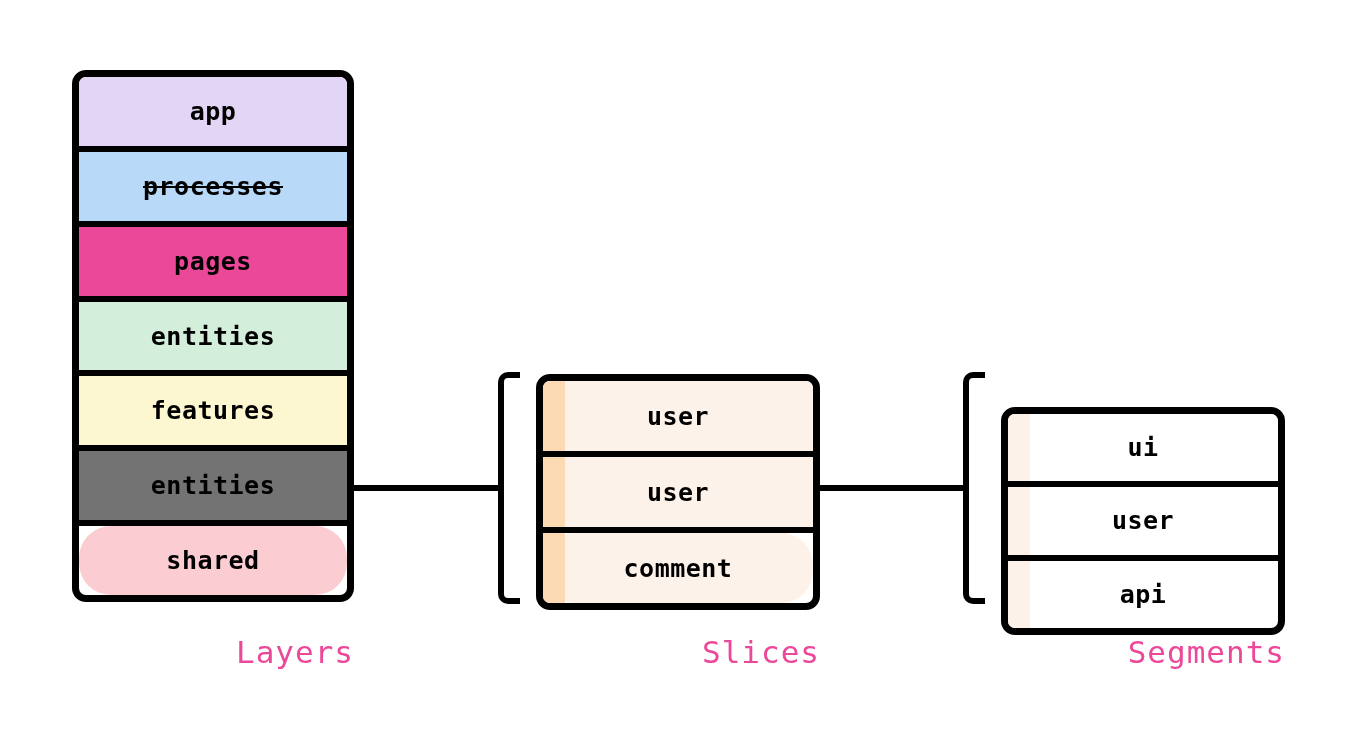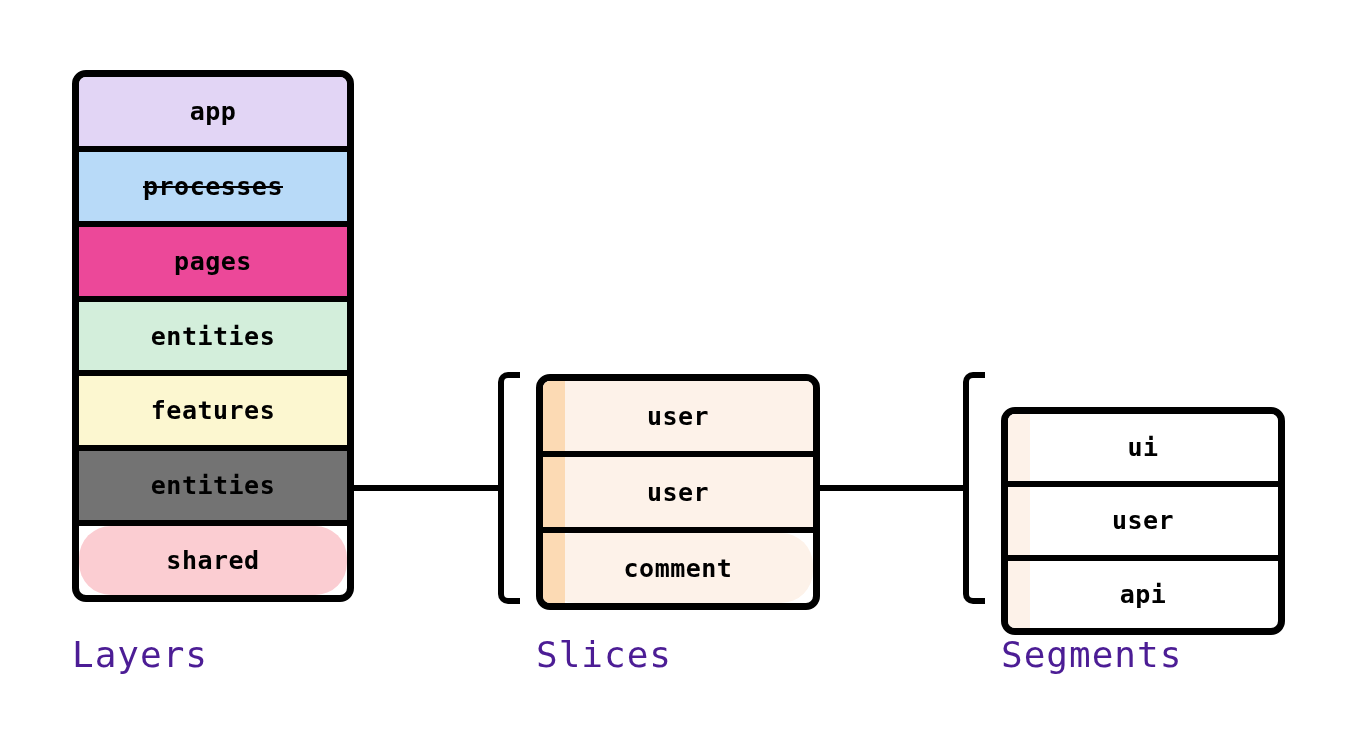--- a/index.html
+++ b/index.html
@@ -122,24 +122,24 @@
     border-top-left-radius: 10px;
     border-bottom-left-radius: 10px;
   }
   #bracket-slices { left: 498px; top: 372px; }
   #bracket-segments { left: 963px; top: 372px; }
 
   
   .caption {
     position: absolute;
     top: 634px;
-    text-align: left;
-    font-size: 36px;
+    text-align: right;
+    font-size: 31px;
     font-weight: 400;
-    color: #4c1d95;
+    color: #ec4899;
     letter-spacing: 1px;
     white-space: nowrap;
   }
   #caption-layers   { left: 72px;  width: 282px; }
   #caption-slices   { left: 536px; width: 284px; }
   #caption-segments { left: 1001px; width: 284px; }
 </style>
 </head>
 <body>
 

